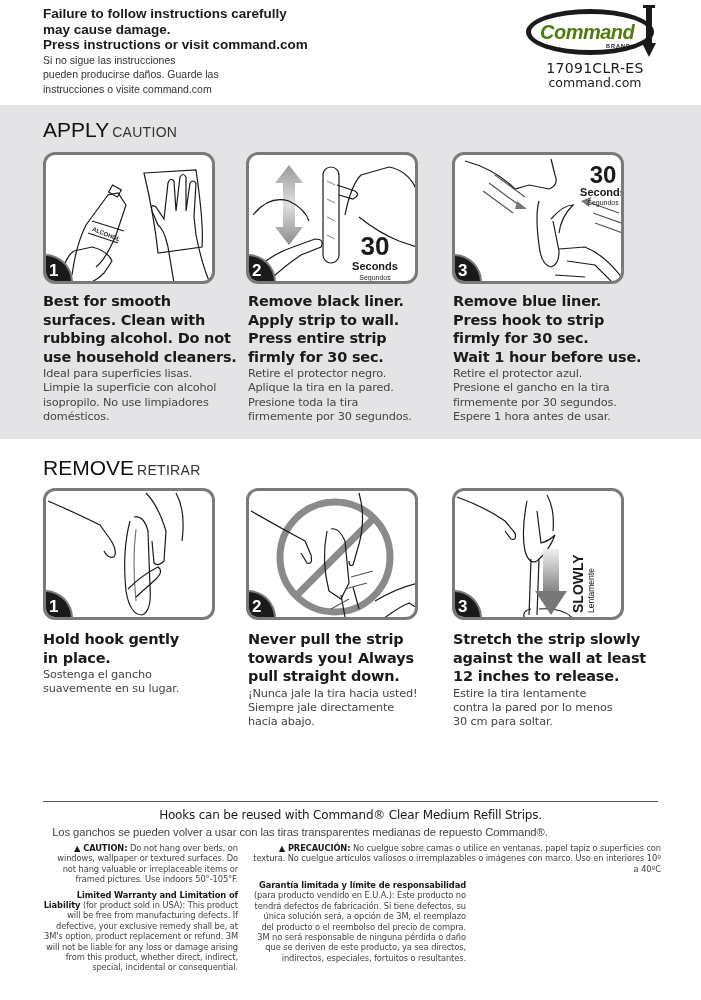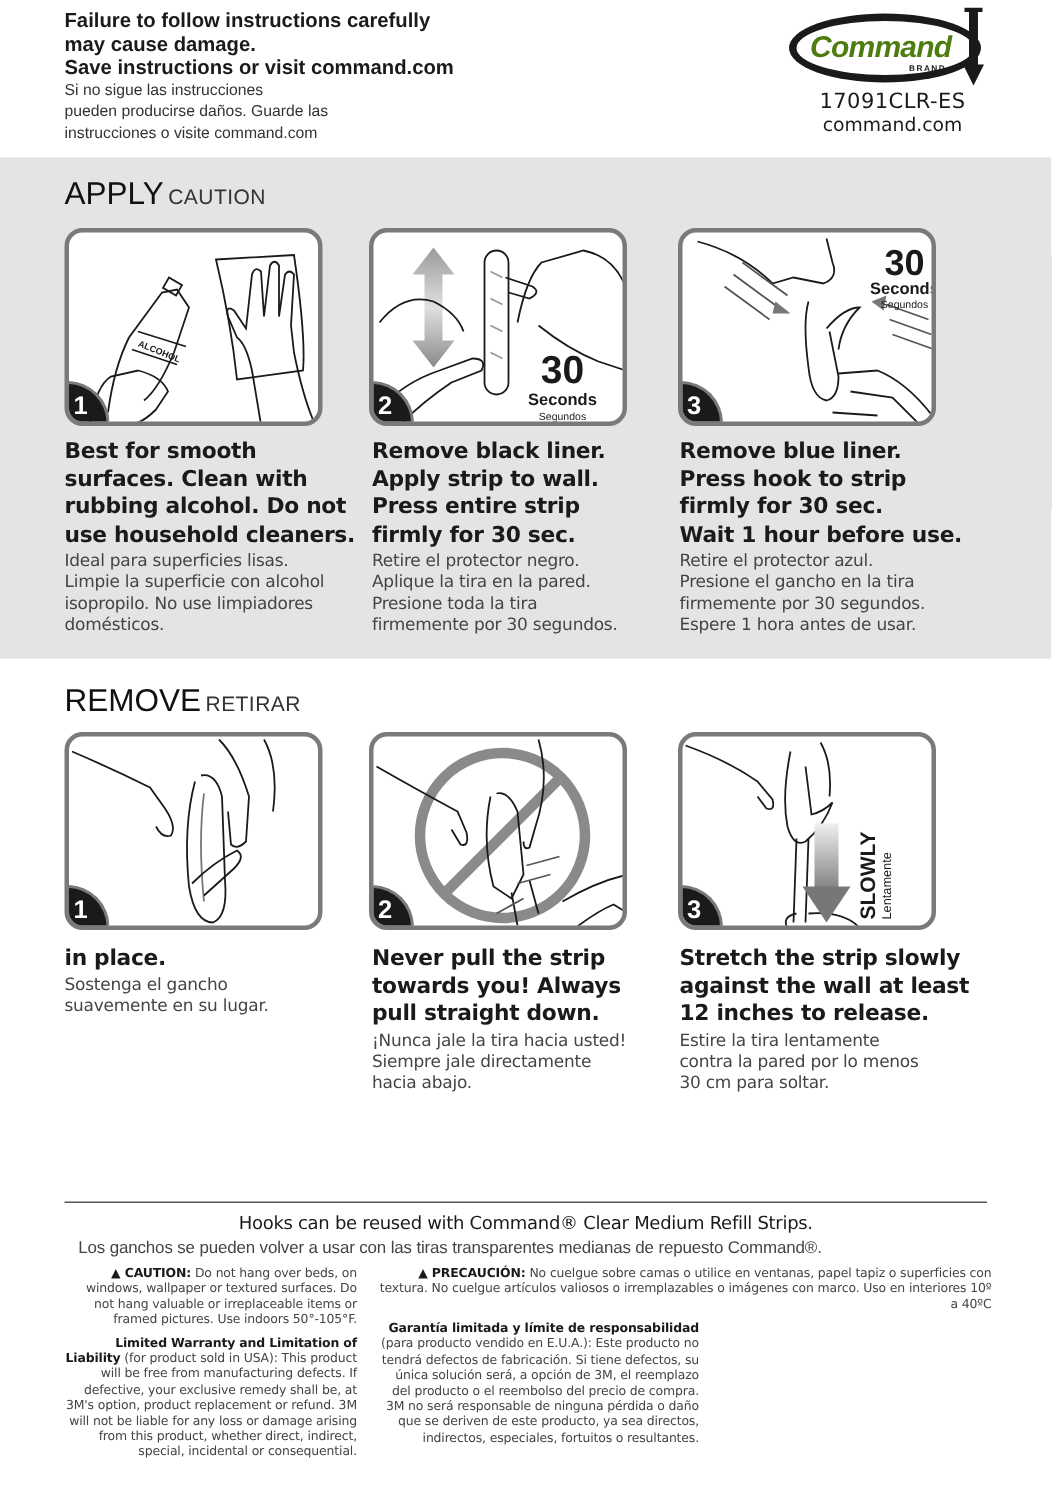--- a/index.html
+++ b/index.html
@@ -43,21 +43,21 @@
   .legal { position: absolute; font-family: "DejaVu Sans", sans-serif; font-size: 8.3px; line-height: 10.4px; color: #444; letter-spacing: -0.1px; }
   .legal b { color: #1a1a1a; }
   .legal .blk { margin-bottom: 5px; text-align: right; }
 </style>
 </head>
 <body>
 
 <div class="hdr">
   <div class="en">Failure to follow instructions carefully</div>
   <div class="en">may cause damage.</div>
-  <div class="en">Save instructions or visit command.com</div>
+  <div class="en">Press instructions or visit command.com</div>
   <div class="es">Si no sigue las instrucciones</div>
   <div class="es">pueden producirse daños. Guarde las</div>
   <div class="es">instrucciones o visite command.com</div>
 </div>
 
 <div class="logo-wrap">
   <div class="logo">
     <div class="oval"></div>
     <div class="oval-in"></div>
     <span class="word">Command</span>
@@ -230,20 +230,21 @@
     <polygon points="80,100 112,100 96,124" fill="#777"></polygon>
     <text x="0" y="0" font-size="14" font-weight="bold" fill="#1a1a1a" transform="translate(128 122) rotate(-90)" font-family="Liberation Sans, sans-serif">SLOWLY</text>
     <text x="0" y="0" font-size="8.5" fill="#1a1a1a" transform="translate(139 122) rotate(-90)" font-family="Liberation Sans, sans-serif">Lentamente</text>
   </svg>
   <div class="badge">
       <span>3</span>
     </div>
 </div>
 
 <div class="step-text" style="left:43px; top:630px;">
+  <div class="en">Hold hook gently</div>
   <div class="en">in place.</div>
   <div class="es">Sostenga el gancho</div>
   <div class="es">suavemente en su lugar.</div>
 </div>
 <div class="step-text" style="left:248px; top:630px;">
   <div class="en">Never pull the strip</div>
   <div class="en">towards you! Always</div>
   <div class="en">pull straight down.</div>
   <div class="es">¡Nunca jale la tira hacia usted!</div>
   <div class="es">Siempre jale directamente</div>

